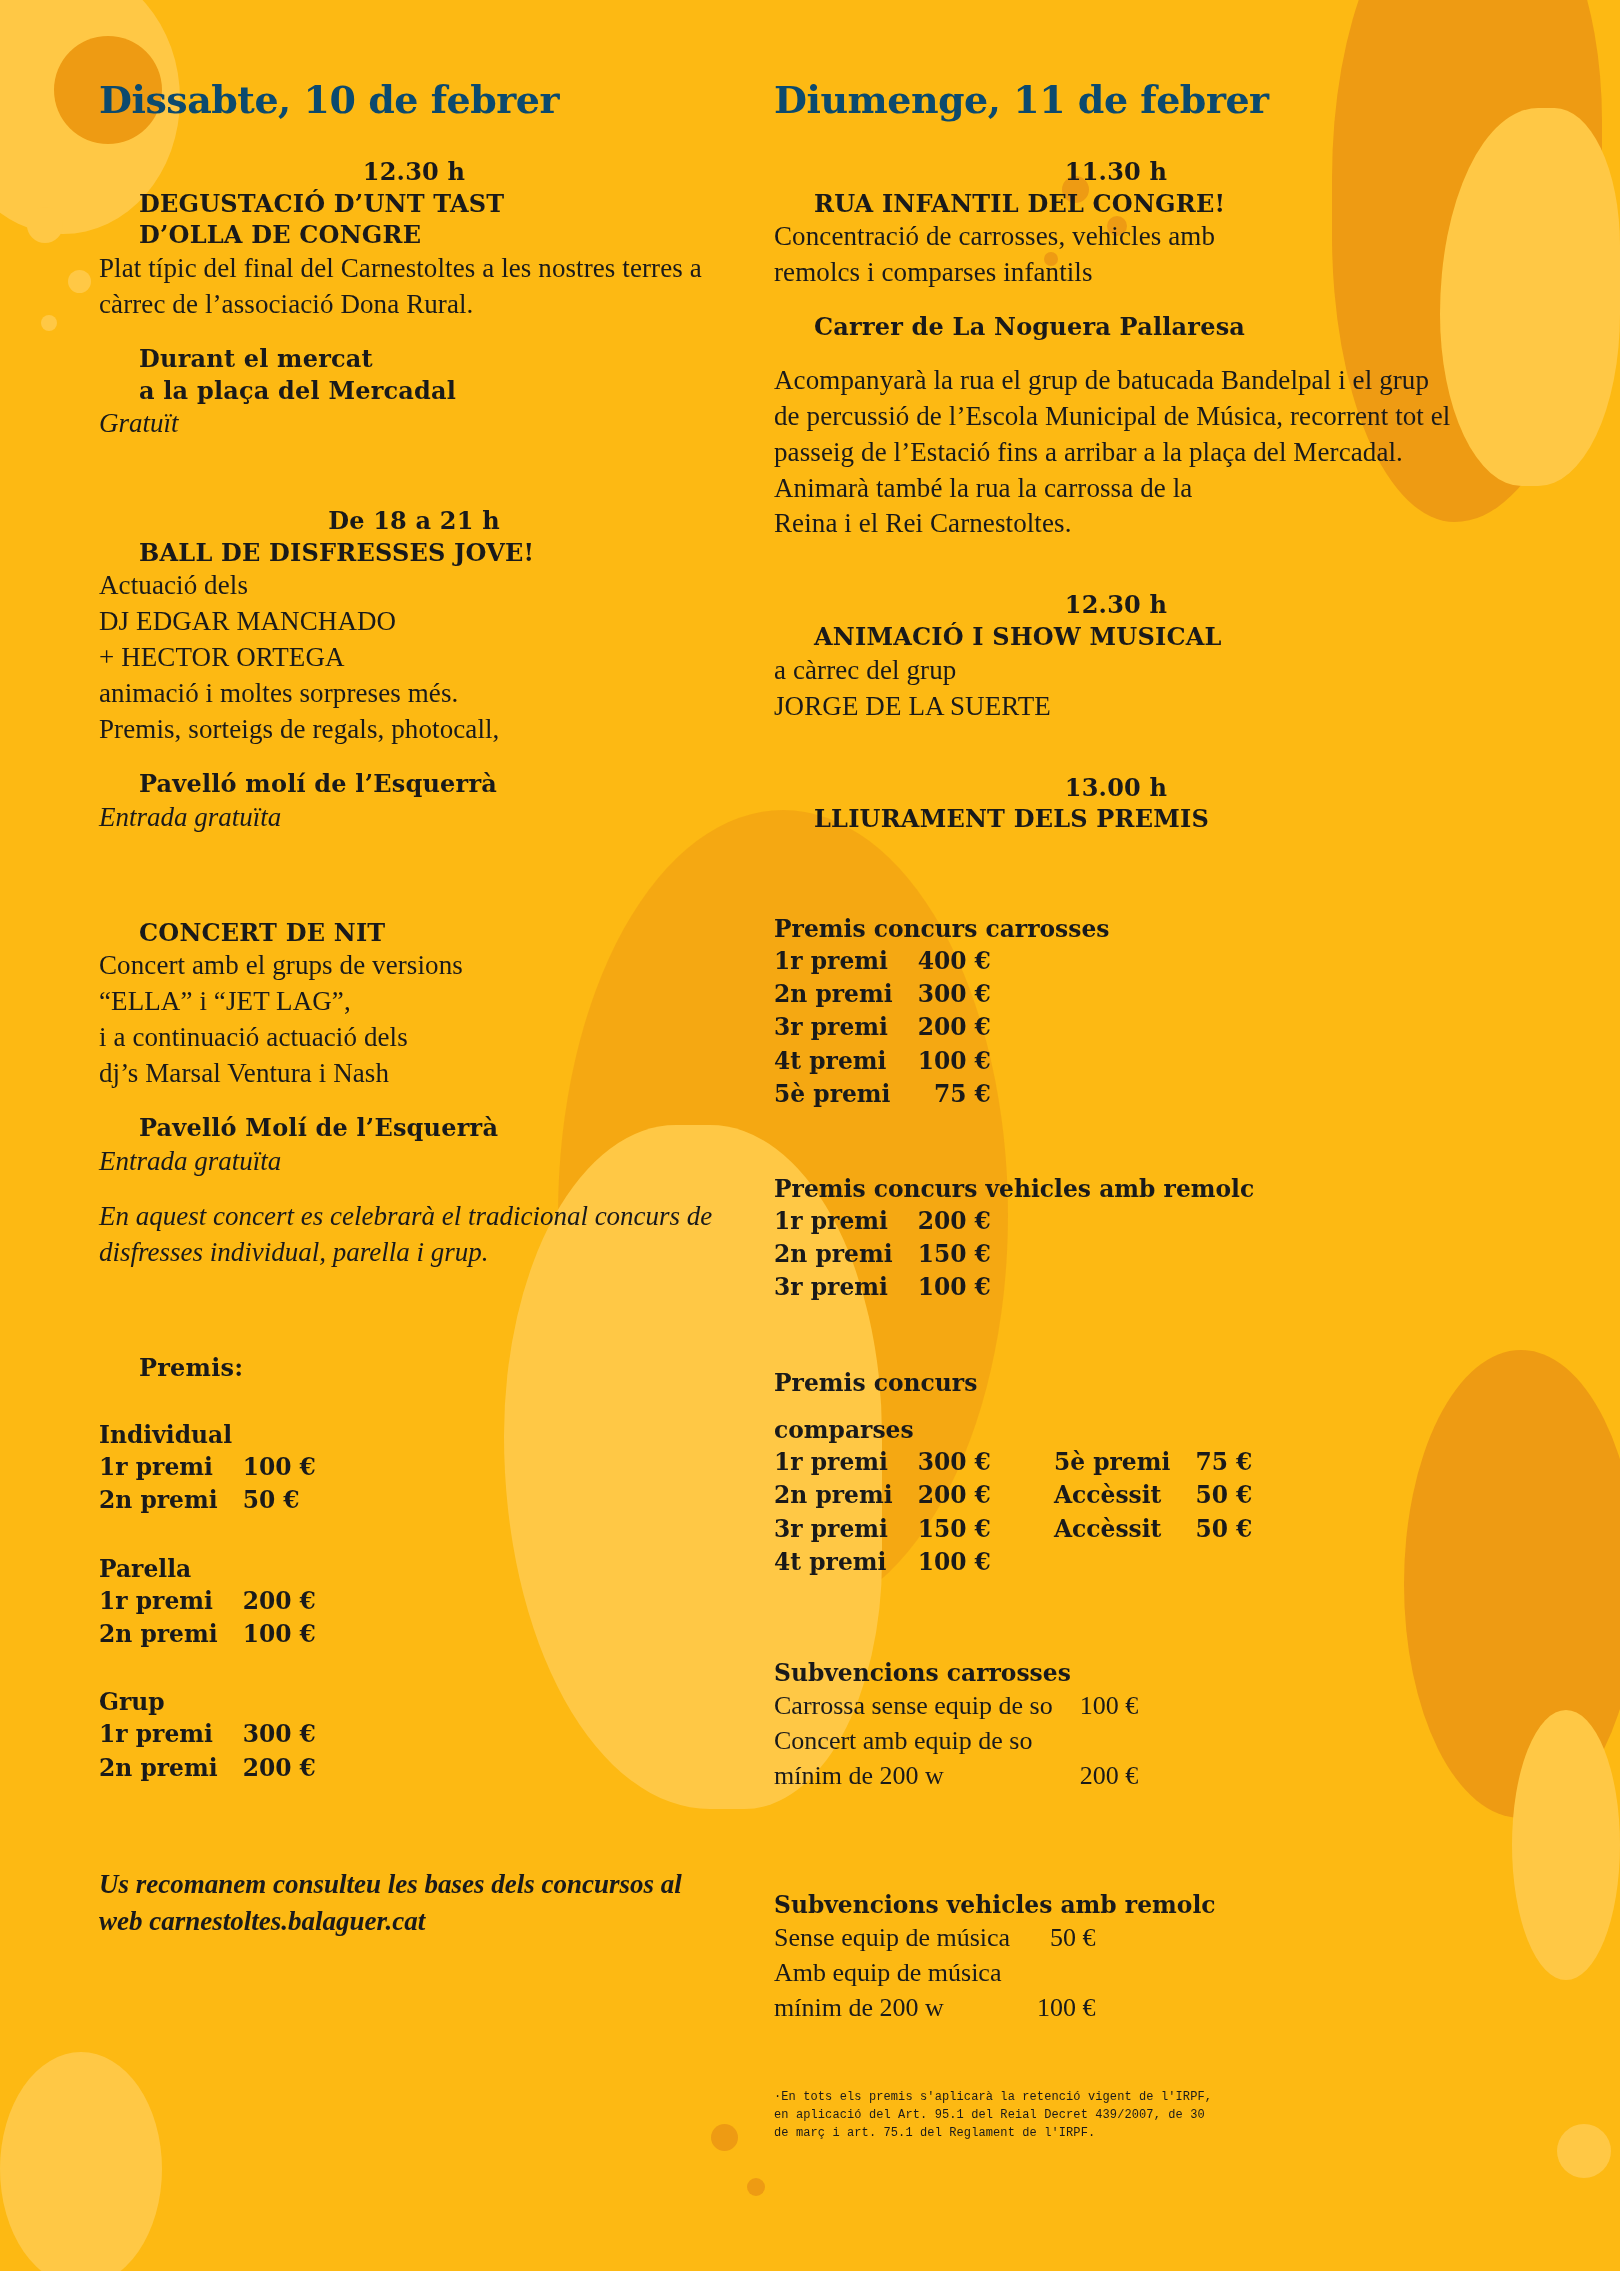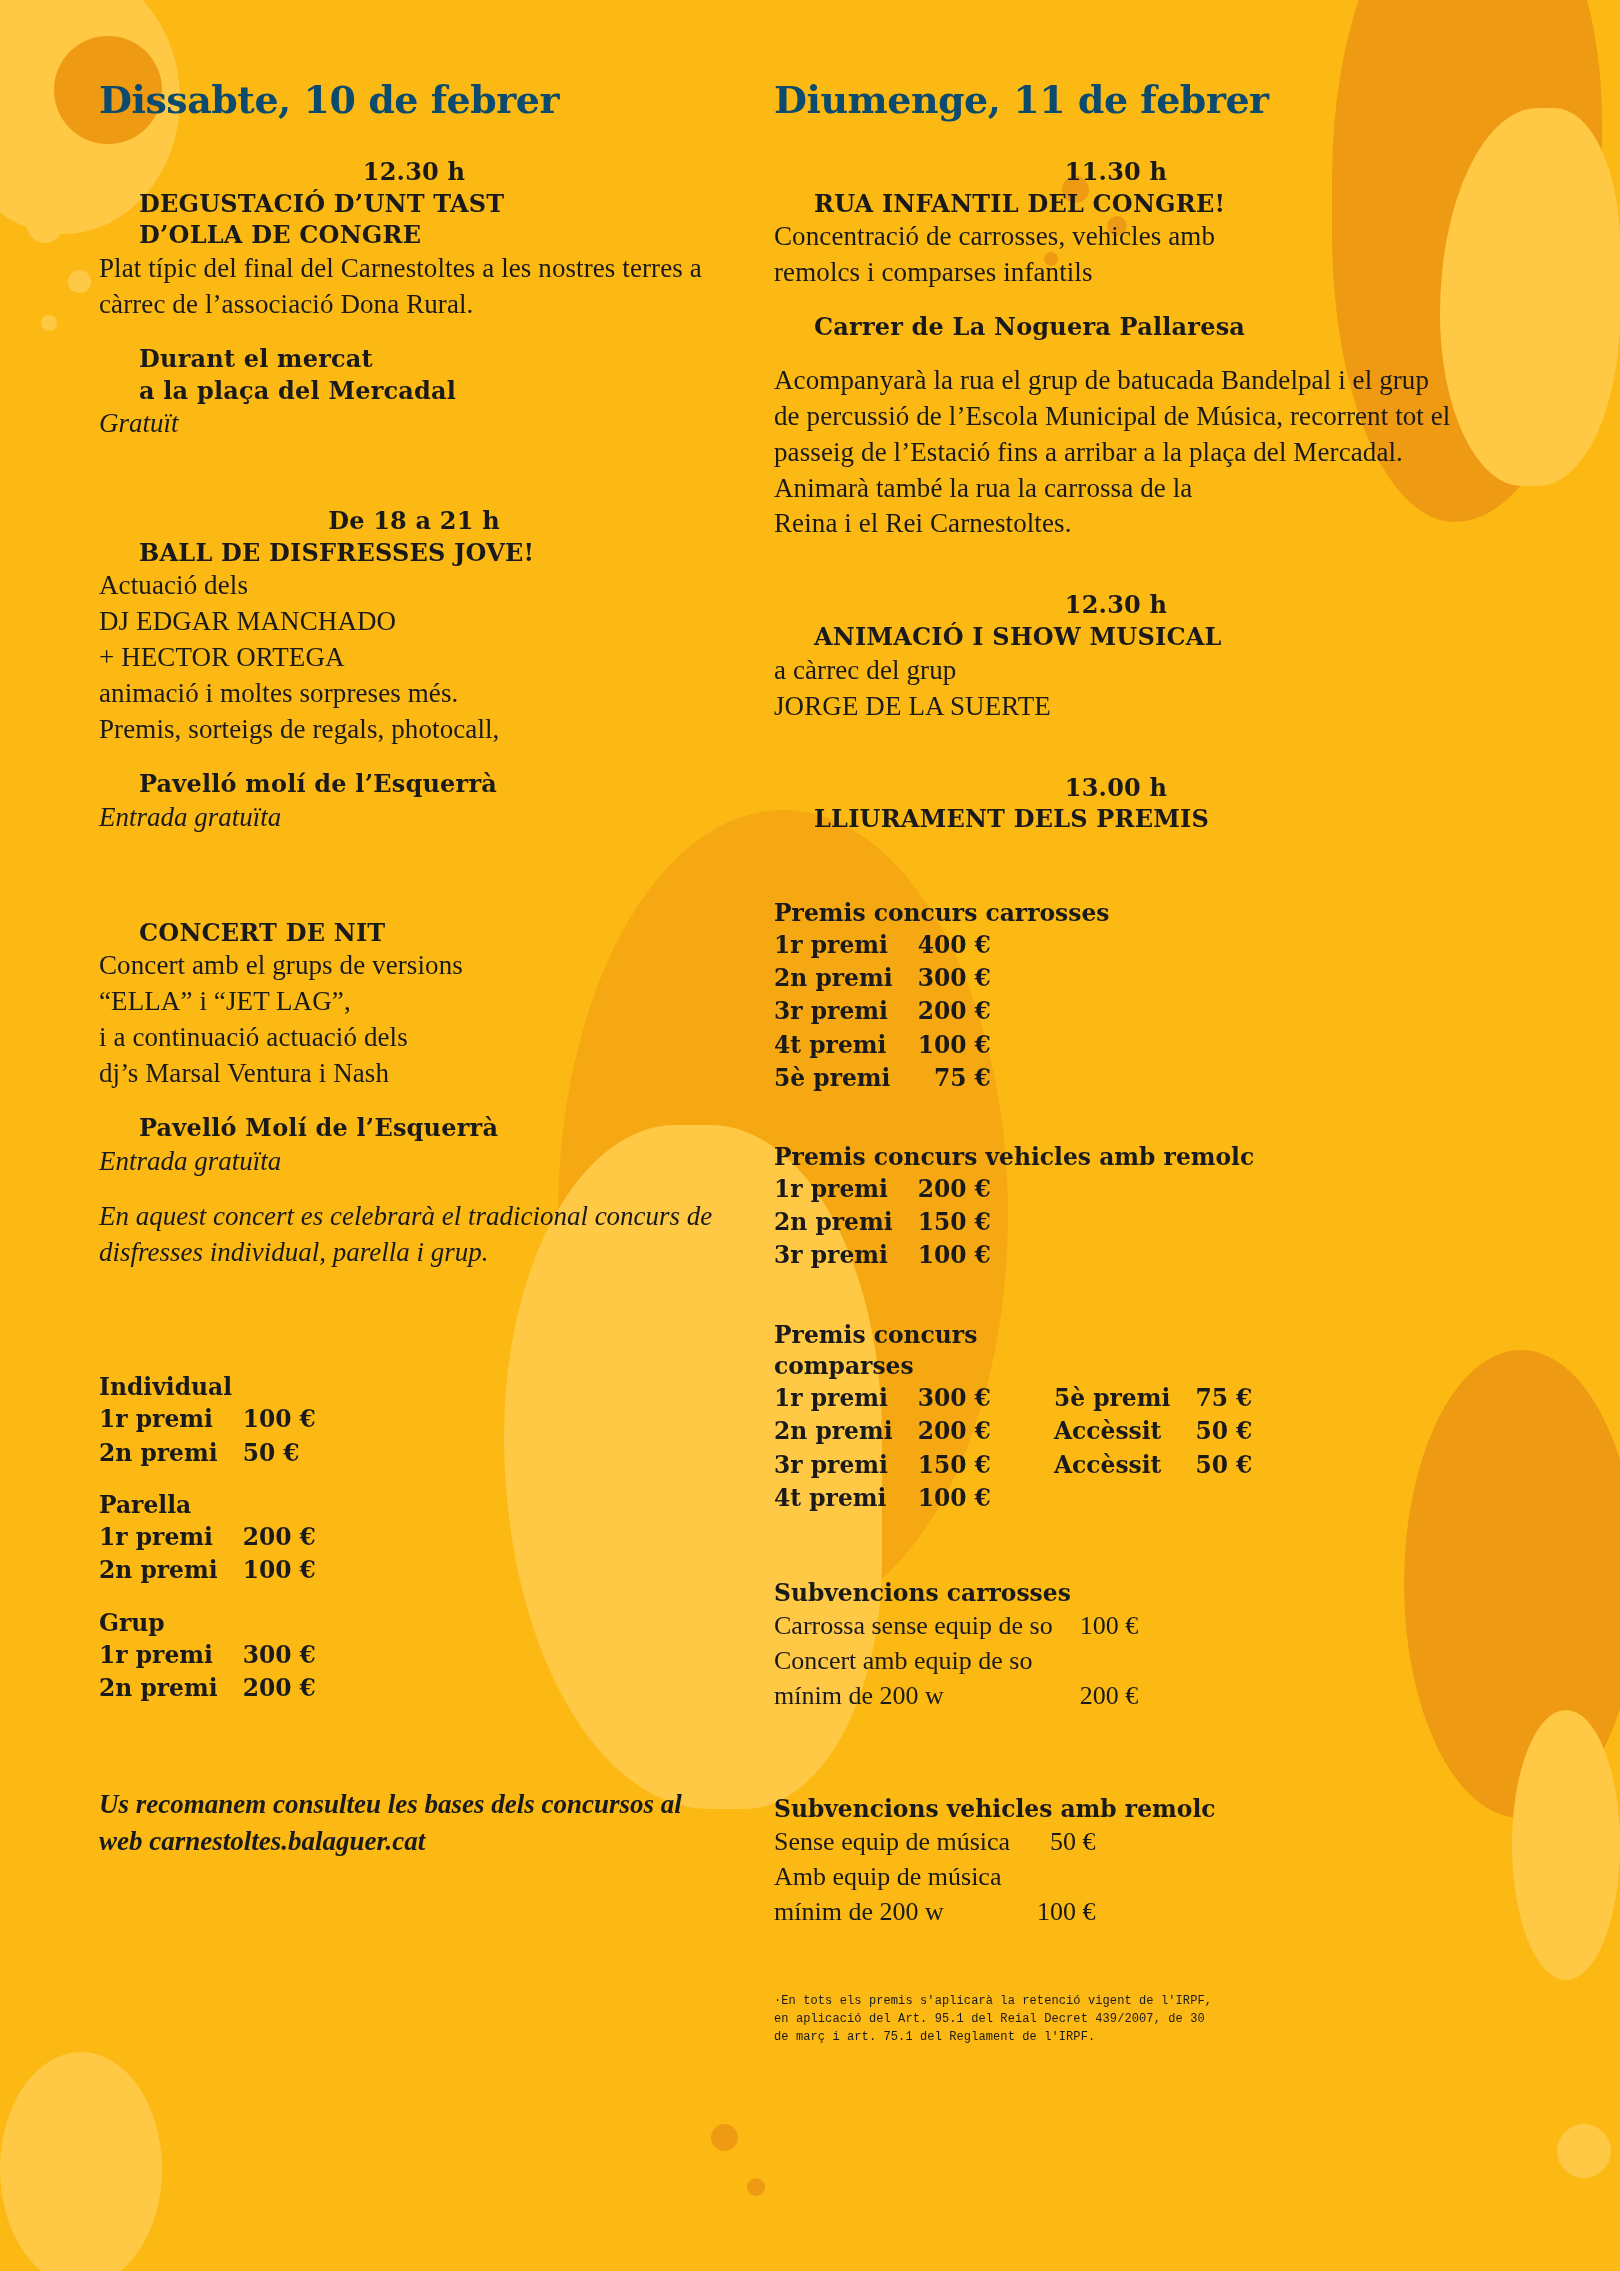--- a/index.html
+++ b/index.html
@@ -77,20 +77,21 @@
   .italic {
     font-style: italic;
     font-size: 27px;
     line-height: 1.33;
   }
   .heading-sm {
     font-family: "DejaVu Serif", serif;
     font-weight: bold;
     font-size: 23.4px;
     line-height: 1.34;
+    margin-top: 16px;
   }
   .spacer-sm { height: 20px; }
   .spacer-md { height: 36px; }
   .spacer-lg { height: 54px; }
 
   
   .prize-table {
     border-collapse: collapse;
     font-family: "DejaVu Serif", serif;
     font-weight: bold;
@@ -201,20 +202,21 @@
       <div class="spacer-sm"></div>
       <div class="title-bold">Pavelló Molí de l’Esquerrà</div>
       <div class="italic">Entrada gratuïta</div>
       <div class="spacer-sm"></div>
       <div class="italic">En aquest concert es celebrarà el tradicional concurs de disfresses individual, parella i grup.</div>
     </div>
 
     <div class="spacer-lg"></div>
 
     <div class="block">
+      <div class="title-bold">Premis:</div>
       <div class="spacer-sm"></div>
 
       <div>
         <div class="heading-sm">Individual</div>
         <table class="prize-table">
           <tbody>
               <tr>
             <td class="label">1r premi</td>
             <td class="value">100 €</td>
           </tr>

